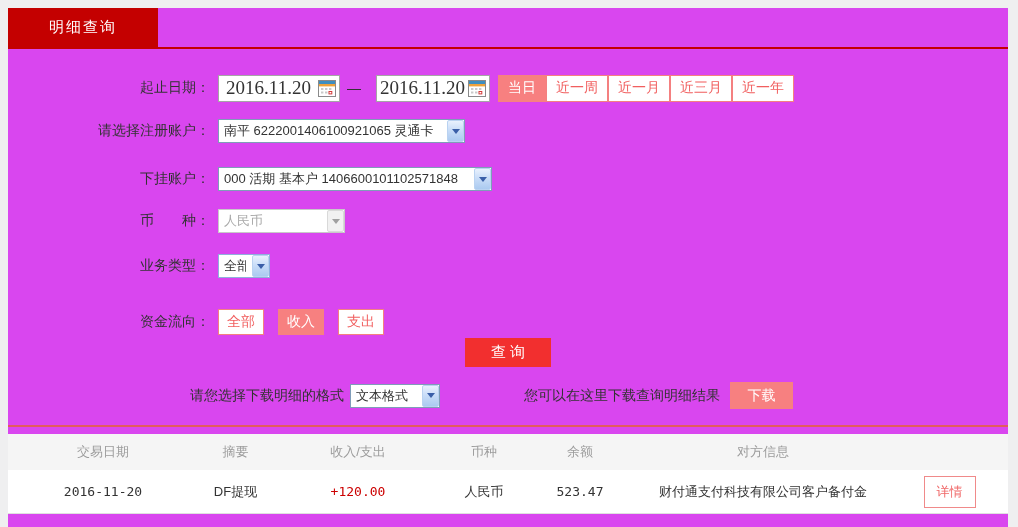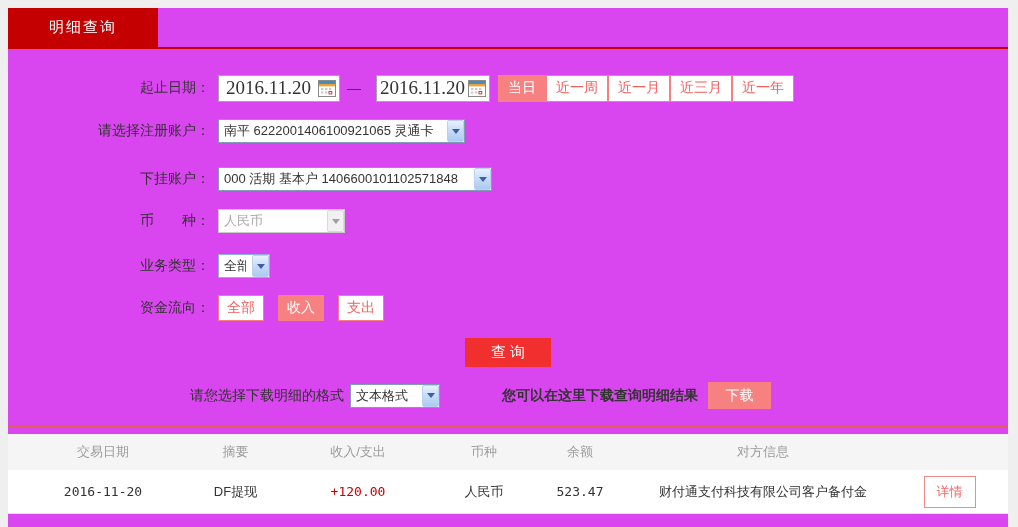--- a/index.html
+++ b/index.html
@@ -25,21 +25,21 @@
     position:absolute; left:0; top:39px; width:100%; height:2px; background:#c40000;
   }
   
   .row { position:absolute; left:0; right:0; display:flex; align-items:center; }
   .flabel { width:202px; text-align:right; font-size:14px; color:#333; flex-shrink:0; }
   .row-dates    { top:66px;  height:28px; }
   .row-register { top:111px; height:24px; }
   .row-sub      { top:159px; height:24px; }
   .row-currency { top:201px; height:24px; }
   .row-business { top:246px; height:24px; }
-  .row-flow     { top:286px; height:27px; }
+  .row-flow     { top:300px; height:27px; }
   .row-download { top:374px; height:27px; }
 
   
   .date-box {
     margin-left:8px; width:122px; height:27px;
     border:1px solid #a6a6a6; background:#fff;
     display:flex; align-items:center; cursor:text;
   }
   .date-box .dval {
     flex:1; text-align:center; font-size:19px;
@@ -95,21 +95,21 @@
   .query-btn {
     position:absolute; left:457px; top:330px; width:86px; height:29px;
     background:#f22f2f; color:#fff; font-size:15px; letter-spacing:4px;
     border:none; display:flex; align-items:center; justify-content:center;
     cursor:pointer; padding-left:4px;
   }
 
   
   .dl-spacer { width:182px; flex-shrink:0; }
   .dl-label { font-size:14px; color:#333; }
-  .dl-hint  { font-size:14px; color:#333; margin-left:62px;font-weight:bold; }
+  .dl-hint  { font-size:14px; color:#333; margin-left:84px; }
   .dl-btn {
     margin-left:10px; width:63px; height:27px; background:#f78080; color:#fff;
     font-size:14px; border:none; display:flex; align-items:center; justify-content:center;
     cursor:pointer;
   }
 
   
   .sep-red { position:absolute; left:0; top:417px; width:100%; height:2px; background:#e25c5c; }
   .thead {
     position:absolute; left:0; top:426px; width:100%; height:36px;

